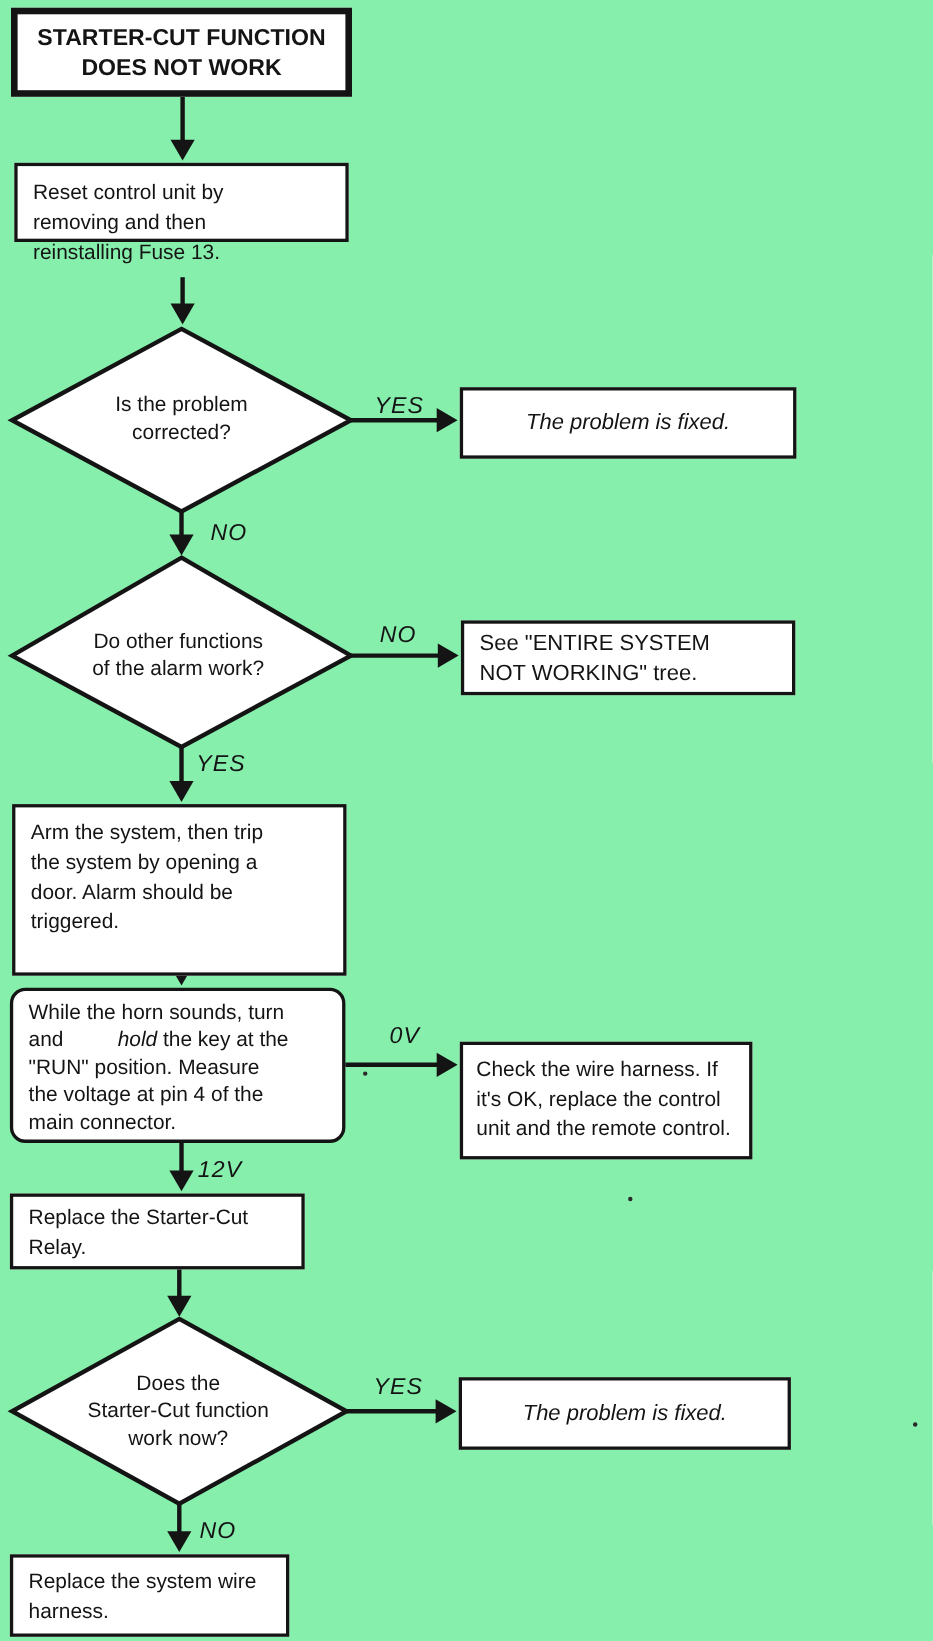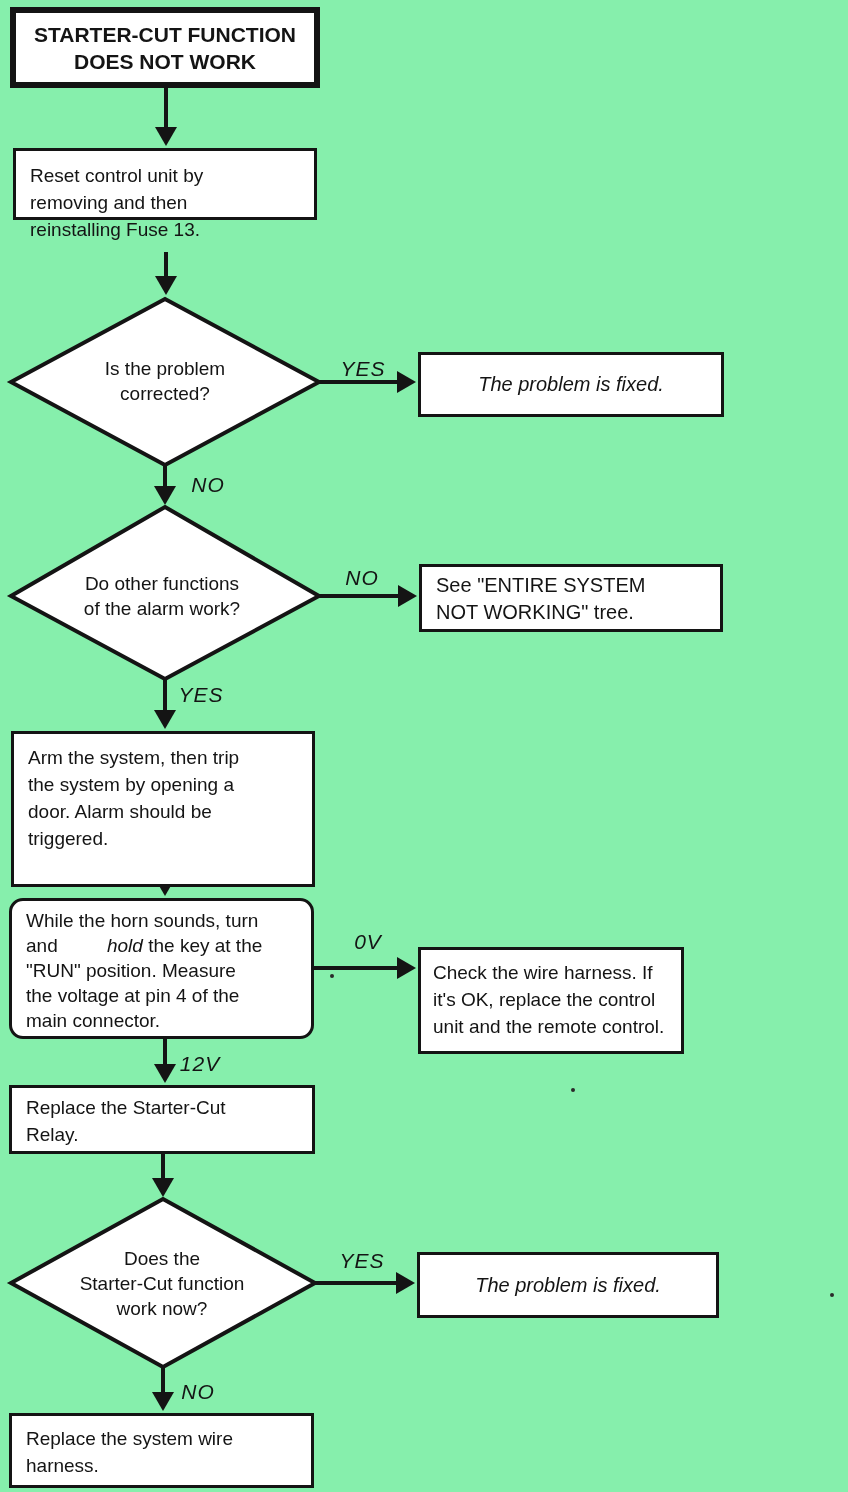--- a/index.html
+++ b/index.html
@@ -161,40 +161,40 @@
   <div class="branch-label" style="left:368px; top:942px;">0V</div>
 
   <div class="box pad" style="left:418px; top:915px; width:266px; height:107px; padding-top:9px; padding-left:12px;margin-top:32px;">
     <span class="ln">Check the wire harness. If</span>
     <span class="ln">it's OK, replace the control</span>
     <span class="ln">unit and the remote control.</span>
   </div>
 
   <div class="branch-label" style="left:200px; top:1064px;">12V</div>
 
-  <div class="box pad" style="left:9px; top:1085px; width:306px; height:69px; padding-top:6px;">
+  <div class="box pad" style="left:9px; top:1085px; width:268px; height:69px; padding-top:6px;">
     <span class="ln">Replace the Starter-Cut</span>
     <span class="ln">Relay.</span>
   </div>
 
   <div class="diamond-text" style="left:162px; top:1283px;">
     <span class="ln">Does the</span>
     <span class="ln">Starter-Cut function</span>
     <span class="ln">work now?</span>
   </div>
 
   <div class="branch-label" style="left:362px; top:1261px;">YES</div>
 
   <div class="box centered" style="left:417px; top:1252px; width:302px; height:66px;">
     <span>The problem is fixed.</span>
   </div>
 
   <div class="branch-label" style="left:198px; top:1392px;">NO</div>
 
-  <div class="box pad" style="left:9px; top:1413px; width:305px; height:75px; padding-top:9px;">
+  <div class="box pad" style="left:9px; top:1413px; width:254px; height:75px; padding-top:9px;">
     <span class="ln">Replace the system wire</span>
     <span class="ln">harness.</span>
   </div>
 
   <div class="speck" style="left:571px; top:1088px;"></div>
   <div class="speck" style="left:830px; top:1293px;"></div>
   <div class="speck" style="left:330px; top:974px;"></div>
 
 </div>
 

